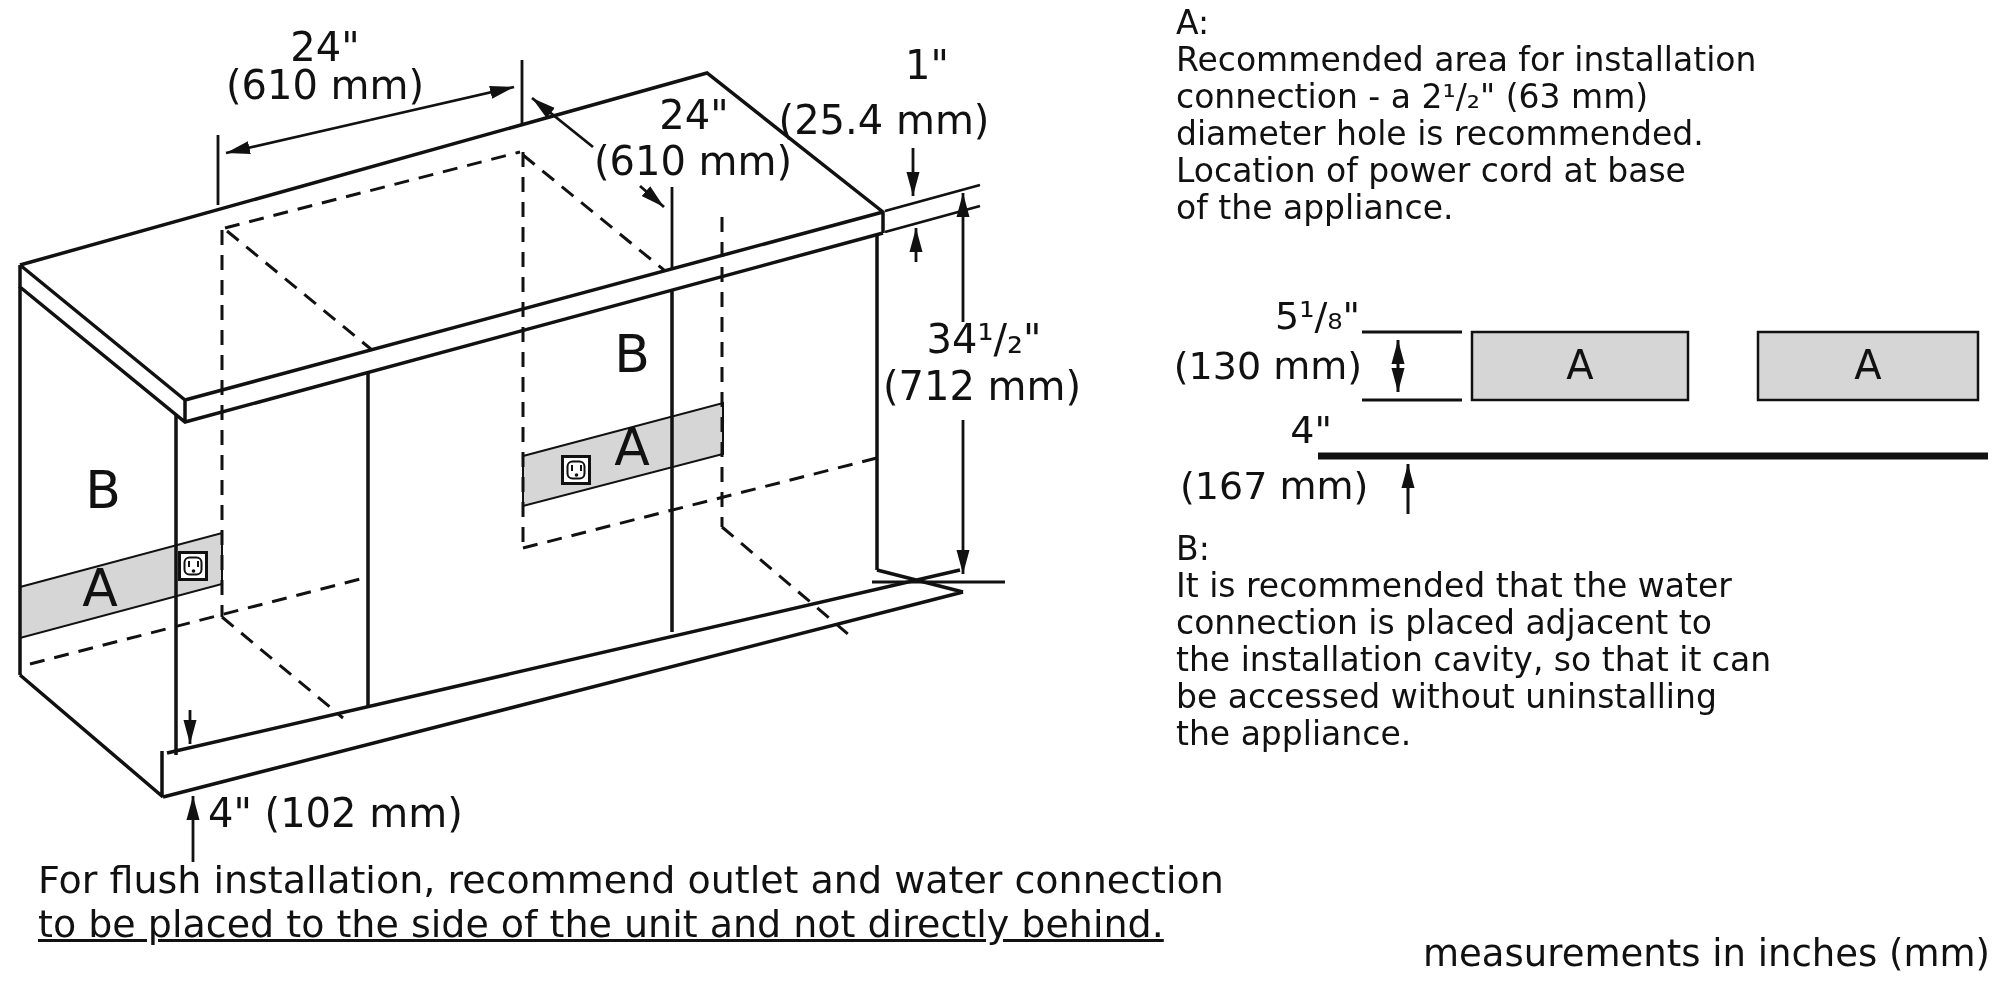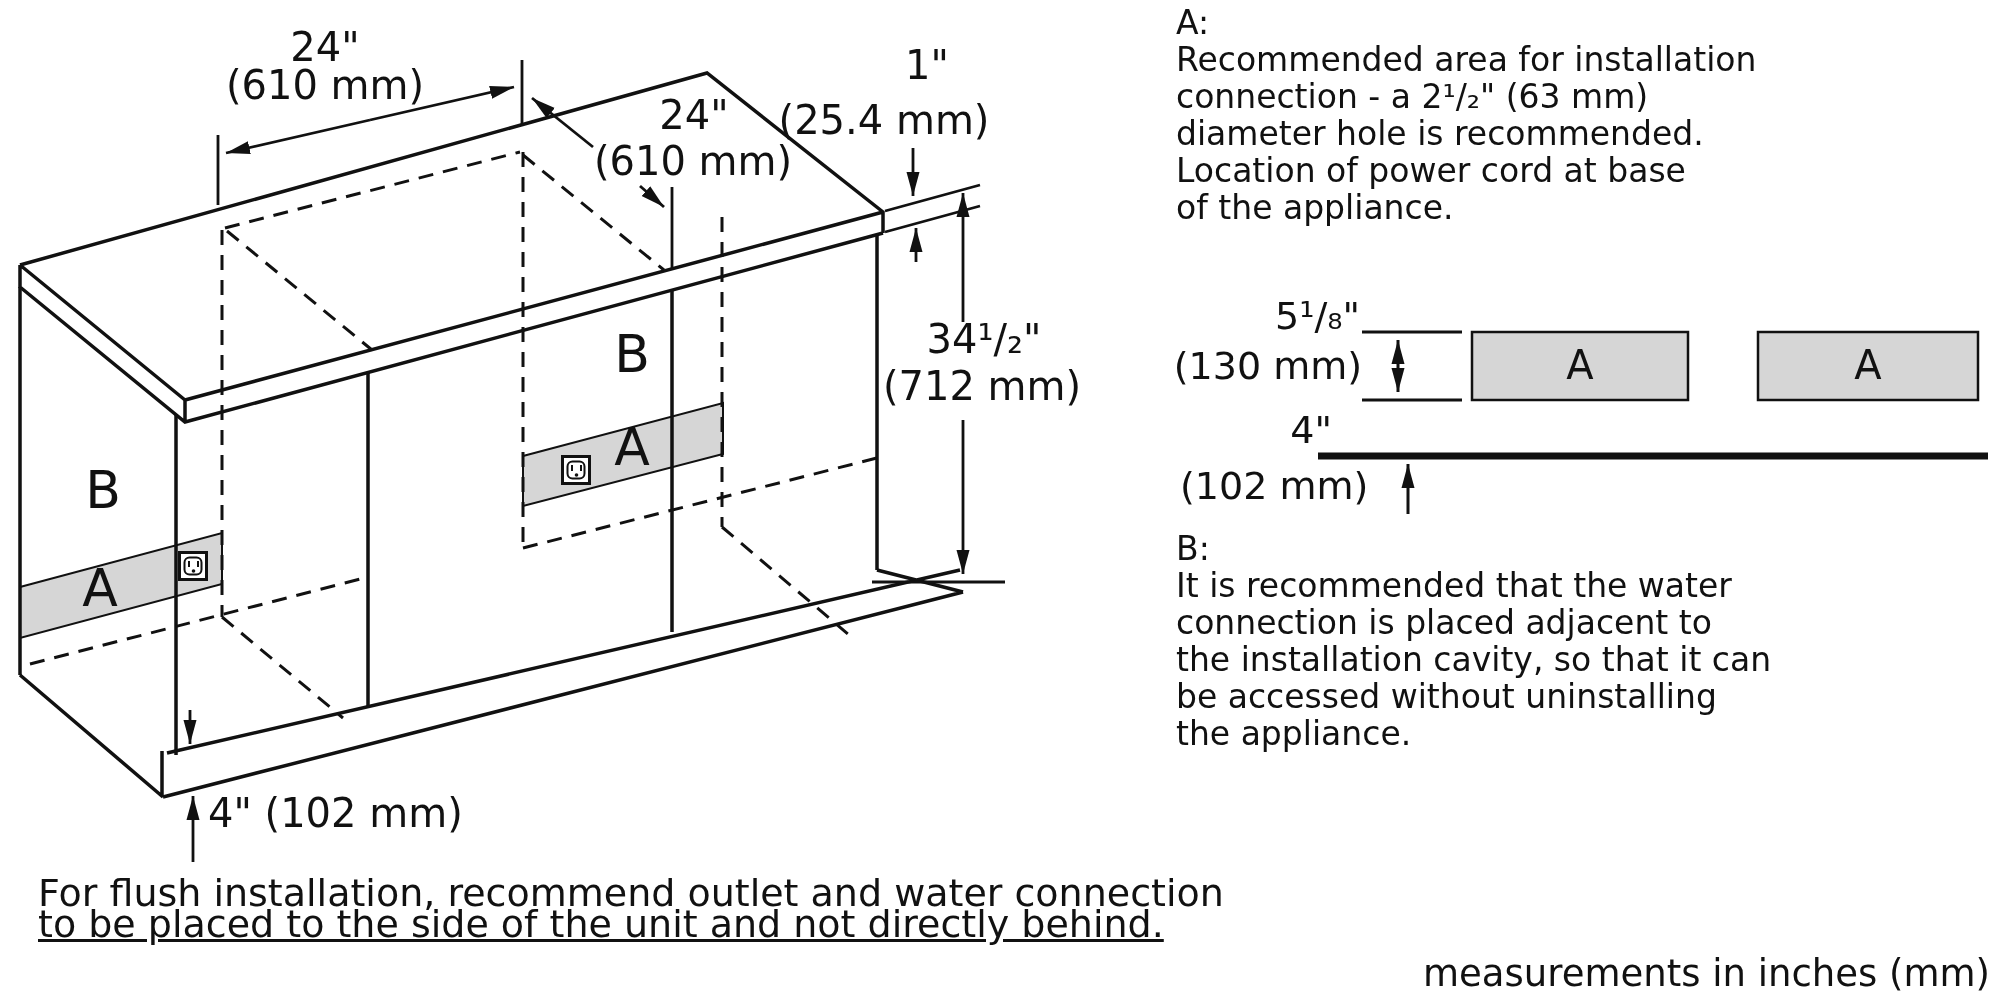--- a/index.html
+++ b/index.html
@@ -129,30 +129,30 @@
     <div>Recommended area for installation</div>
     <div>connection - a 2¹/₂" (63 mm)</div>
     <div>diameter hole is recommended.</div>
     <div>Location of power cord at base</div>
     <div>of the appliance.</div>
   </div>
 
   <div class="t dimsm rt" style="right:640px;top:296px;">5¹/₈"</div>
   <div class="t dimsm rt" style="right:638px;top:346px;">(130 mm)</div>
   <div class="t dimsm rt" style="right:668px;top:410px;">4"</div>
-  <div class="t dimsm" style="left:1180px;top:466px;">(102 mm)</div>
+  <div class="t dimsm" style="left:1180px;top:466px;">(167 mm)</div>
   <div class="t rectlab ctr" style="left:1580px;top:344px;">A</div>
   <div class="t rectlab ctr" style="left:1868px;top:344px;">A</div>
 
   <div class="t body" style="left:1176px;top:530px;">
     <div>B:</div>
     <div>It is recommended that the water</div>
     <div>connection is placed adjacent to</div>
     <div>the installation cavity, so that it can</div>
     <div>be accessed without uninstalling</div>
     <div>the appliance.</div>
   </div>
 
-  <div class="t note" style="left:38px;top:860px;margin-top:13px;">For flush installation, recommend outlet and water connection</div>
+  <div class="t note" style="left:38px;top:860px;">For flush installation, recommend outlet and water connection</div>
   <div class="t note" style="left:38px;top:904px;text-decoration:underline;">to be placed to the side of the unit and not directly behind.</div>
-  <div class="t units rt" style="right:10px;top:934px;margin-top:20px;">measurements in inches (mm)</div>
+  <div class="t units rt" style="right:10px;top:934px;">measurements in inches (mm)</div>
 
 </div>
 
 </body></html>

